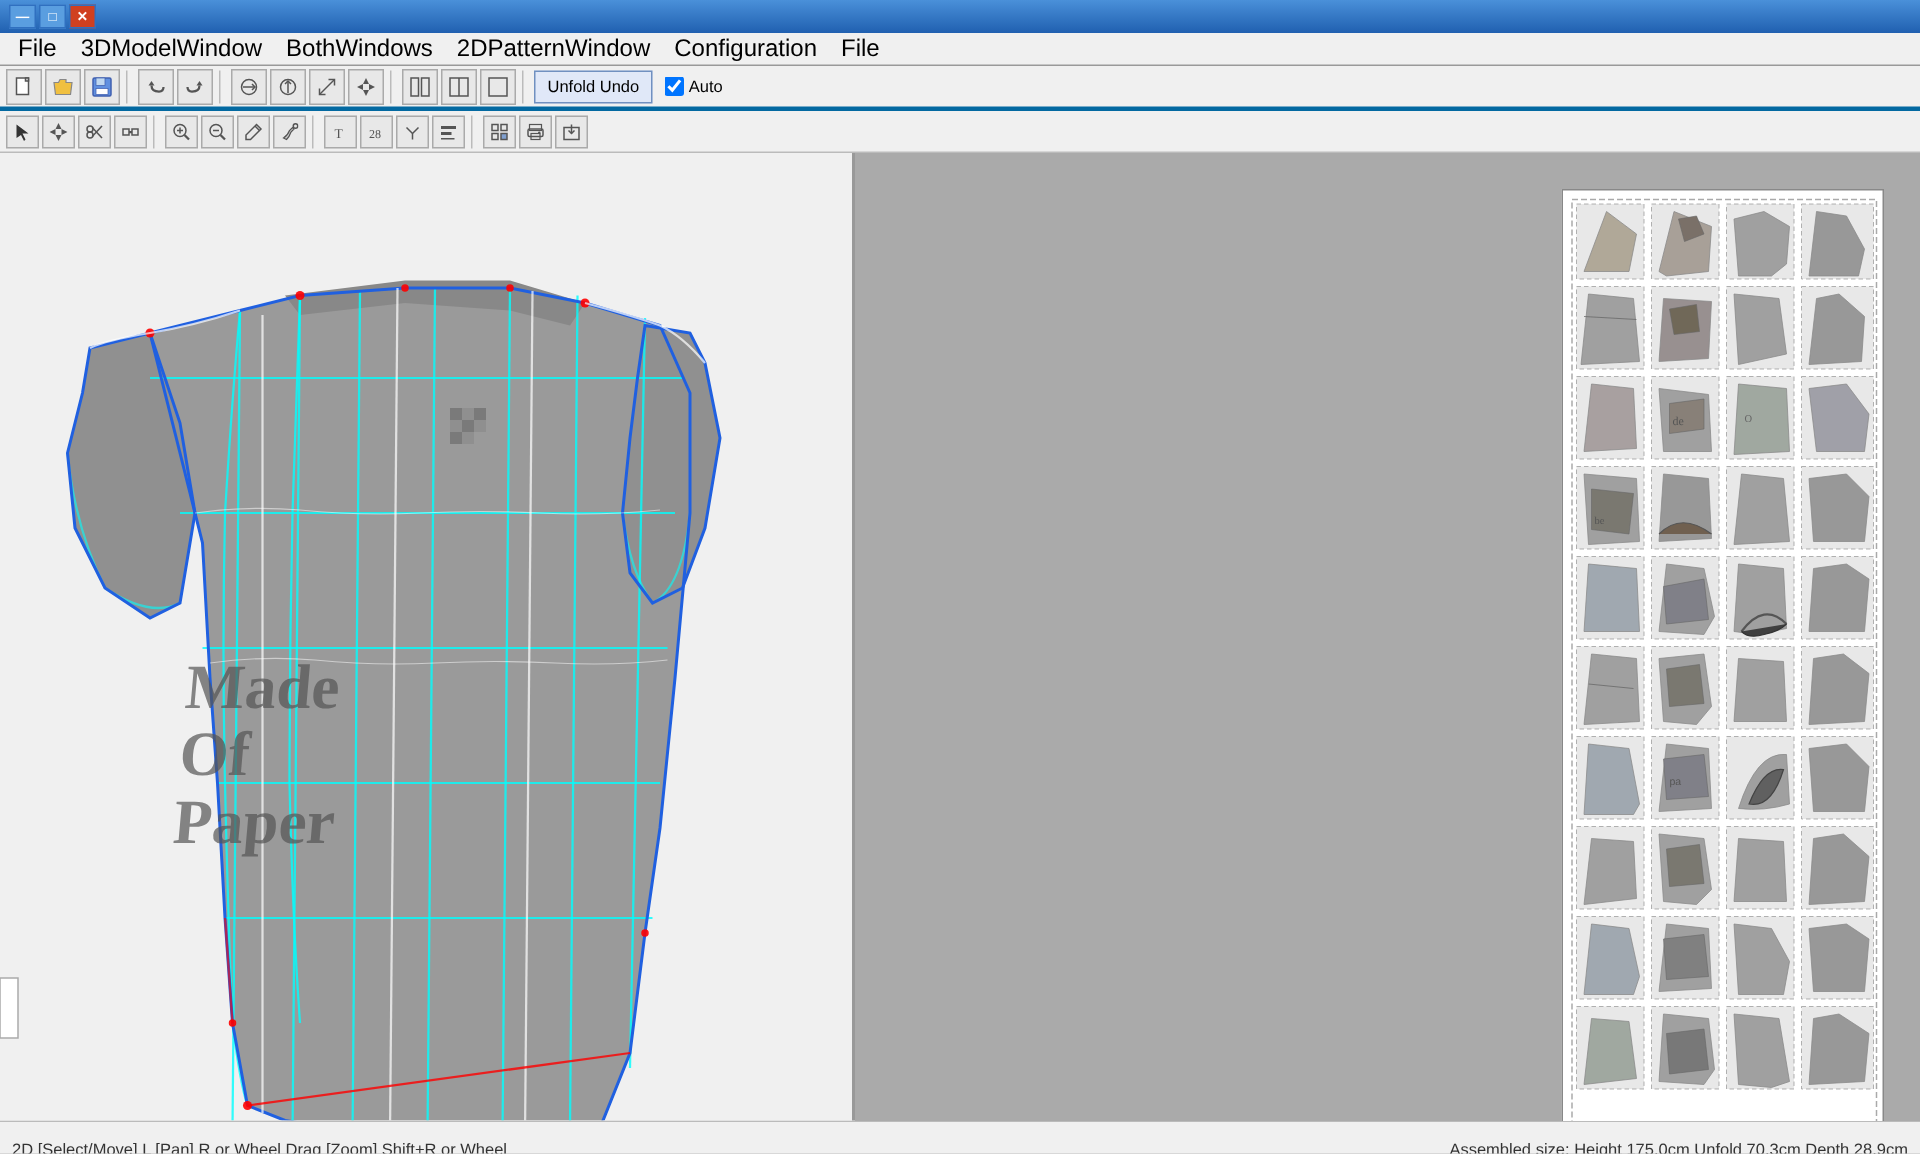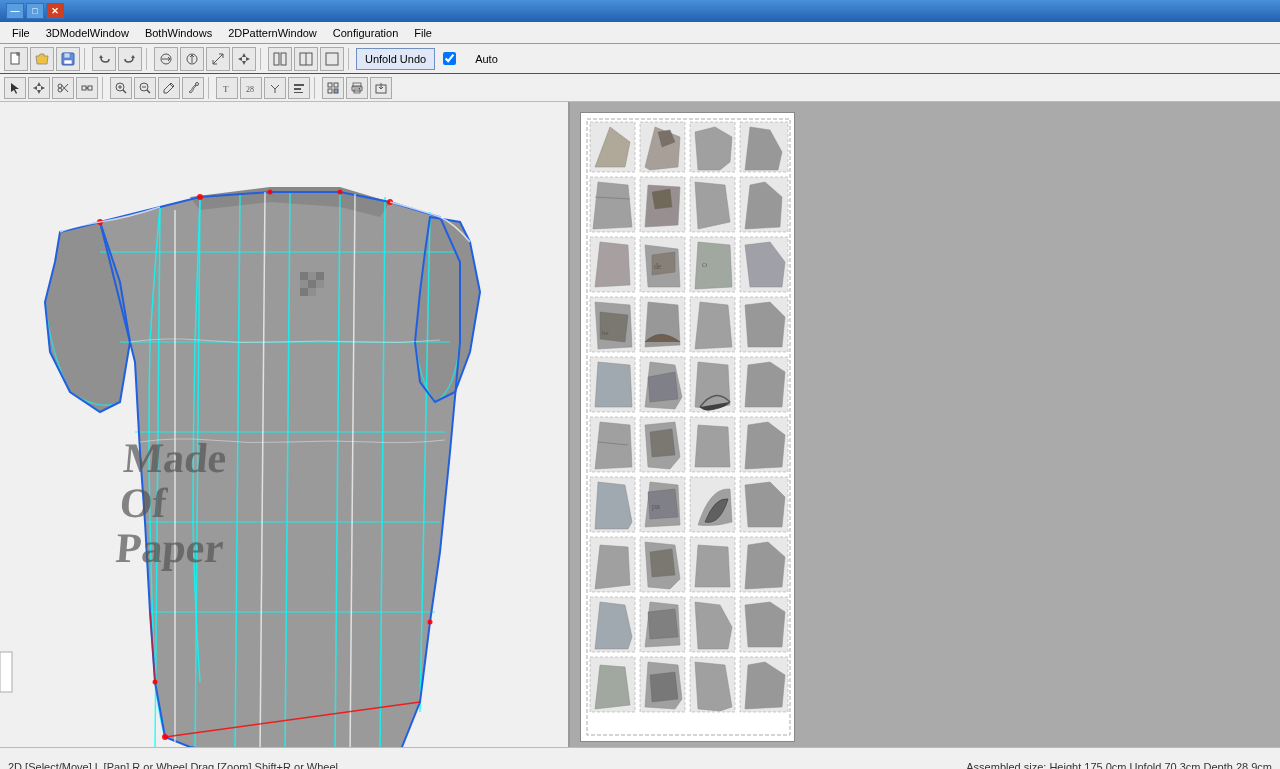--- a/index.html
+++ b/index.html
@@ -35,30 +35,30 @@
       background: #f0f0f0;
       height: 22px;
       display: flex;
       align-items: center;
       border-bottom: 1px solid #999;
       padding: 0 4px;
     }
     .menu-item {
       padding: 2px 8px;
       cursor: pointer;
-      font-size: 11px;
+      font-size: 16px;
     }
 
     
     #toolbar1 {
       background: #f0f0f0;
       height: 30px;
       display: flex;
       align-items: center;
-      border-bottom: 1px solid #0369a1;
+      border-bottom: 3px solid #0369a1;
       padding: 0 4px;
       gap: 2px;
     }
     .tb-btn {
       width: 24px; height: 24px;
       background: #e8e8e8;
       border: 1px solid #aaa;
       display: flex; align-items: center; justify-content: center;
       cursor: pointer;
       font-size: 10px;
@@ -67,21 +67,21 @@
     .tb-sep { width: 4px; height: 22px; border-left: 1px solid #bbb; margin: 0 2px; }
     .tb-special-btn {
       padding: 2px 8px;
       background: #e0e8f8;
       border: 1px solid #7090c0;
       cursor: pointer;
       font-size: 11px;
       height: 22px;
       display: flex; align-items: center;
     }
-    .tb-checkbox { display: flex; align-items: center; gap: 19px; font-size: 11px; cursor: pointer; }
+    .tb-checkbox { display: flex; align-items: center; gap: 3px; font-size: 11px; cursor: pointer; }
 
     
     #toolbar2 {
       background: #f0f0f0;
       height: 28px;
       display: flex;
       align-items: center;
       border-bottom: 1px solid #bbb;
       padding: 0 4px;
       gap: 2px;
@@ -102,22 +102,22 @@
       position: relative;
       overflow: hidden;
     }
 
     
     #right-panel {
       flex: 1;
       background: #aaaaaa;
       display: flex;
       align-items: flex-start;
-      justify-content: flex-start;
-      padding: 10px;
+      justify-content: flex-end;
+      padding: 24px;
       overflow: auto;
     }
 
     
     .pattern-sheet {
       background: white;
       border: 1px solid #888;
       width: 215px;
       min-height: 620px;
       position: relative;

